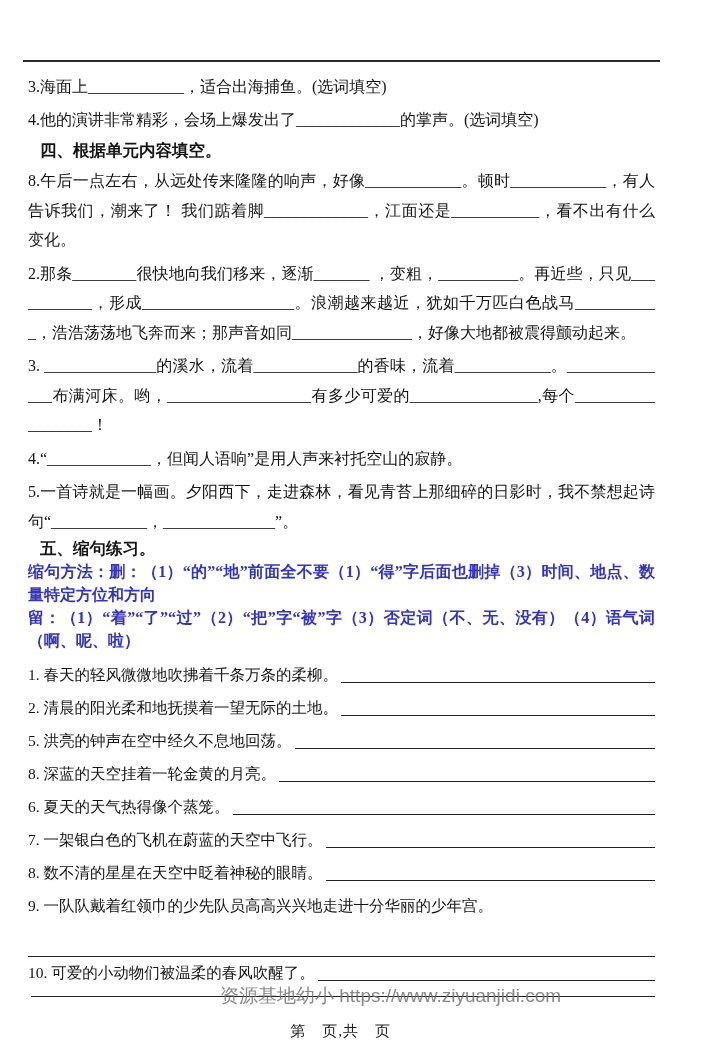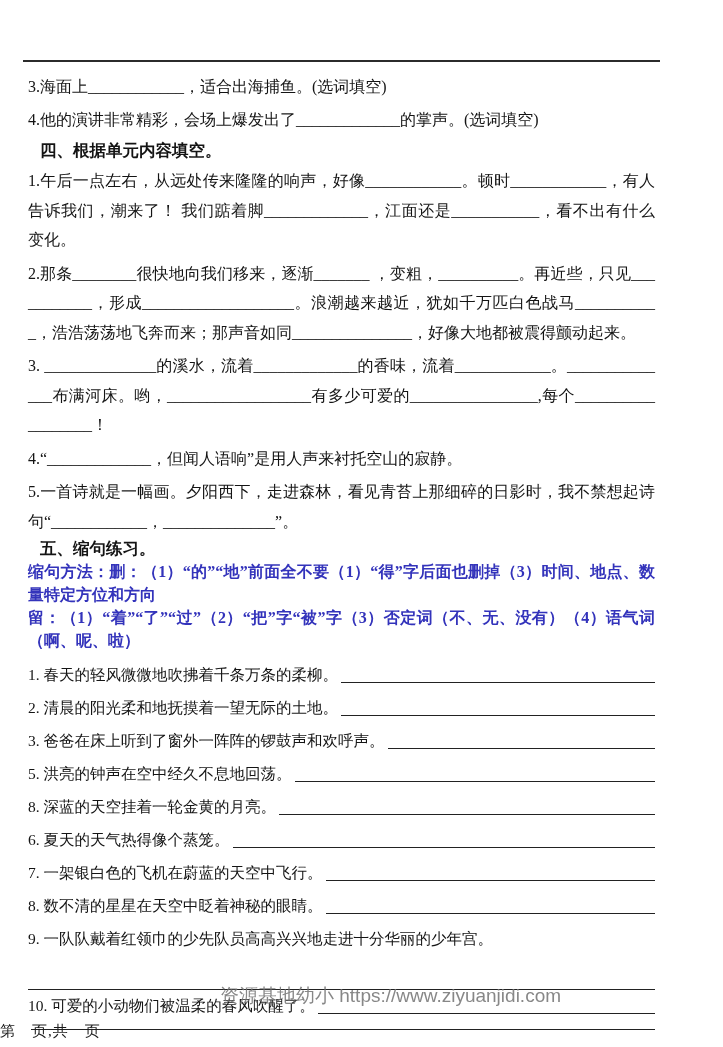--- a/index.html
+++ b/index.html
@@ -31,55 +31,51 @@
   .fill-full{border-bottom:1px solid #222;height:20px;margin-top:20px;}
   .mt-lg{margin-top:6px;}
   .watermark{
     position:absolute;left:220px;top:983px;
     font-family:"Liberation Sans","DejaVu Sans",sans-serif;
     font-size:19px;color:#737373;opacity:0.85;
     white-space:nowrap;z-index:5;pointer-events:none;
   }
   .footer{
     position:absolute;left:0;right:0;bottom:6px;
-    font-size:15px;color:#1a1a1a;letter-spacing:1px;
+    text-align:center;font-size:15px;color:#1a1a1a;letter-spacing:1px;
   }
 </style>
 </head>
 <body>
 
 <div class="page">
   <div class="top-rule"></div>
 
   <div class="content">
     <p class="q">3.海面上____________，适合出海捕鱼。(选词填空)</p>
     <p class="q">4.他的演讲非常精彩，会场上爆发出了_____________的掌声。(选词填空)</p>
 
     <p class="sec-heading">四、根据单元内容填空。</p>
-    <p class="para">1.午后一点左右，从远处传来隆隆的响声，好像____________。顿时____________，有人告诉我们，潮来了！ 我们踮着脚_____________，江面还是___________，看不出有什么变化。</p>
+    <p class="para">8.午后一点左右，从远处传来隆隆的响声，好像____________。顿时____________，有人告诉我们，潮来了！ 我们踮着脚_____________，江面还是___________，看不出有什么变化。</p>
     <p class="para">2.那条________很快地向我们移来，逐渐_______ ，变粗，__________。再近些，只见___________，形成___________________。浪潮越来越近，犹如千万匹白色战马___________，浩浩荡荡地飞奔而来；那声音如同_______________，好像大地都被震得颤动起来。</p>
     <p class="para">3. ______________的溪水，流着_____________的香味，流着____________。______________布满河床。哟，__________________有多少可爱的________________,每个__________________！</p>
     <p class="para">4.“_____________，但闻人语响”是用人声来衬托空山的寂静。</p>
     <p class="para">5.一首诗就是一幅画。夕阳西下，走进森林，看见青苔上那细碎的日影时，我不禁想起诗句“____________，______________”。</p>
 
     <p class="sec-heading h5">五、缩句练习。</p>
     <p class="method">缩句方法：删：（1）“的”“地”前面全不要（1）“得”字后面也删掉（3）时间、地点、数量特定方位和方向</p>
     <p class="method">留：（1）“着”“了”“过”（2）“把”字“被”字（3）否定词（不、无、没有）（4）语气词（啊、呢、啦）</p>
 
     <div class="s5-list">
       <div class="s5-item">
         <span class="txt">1. 春天的轻风微微地吹拂着千条万条的柔柳。</span>
         <span class="fill"></span>
       </div>
       <div class="s5-item">
         <span class="txt">2. 清晨的阳光柔和地抚摸着一望无际的土地。</span>
-        <span class="fill"></span>
-      </div>
-      <div class="s5-item">
-        <span class="txt">3. 爸爸在床上听到了窗外一阵阵的锣鼓声和欢呼声。</span>
         <span class="fill"></span>
       </div>
       <div class="s5-item">
         <span class="txt">5. 洪亮的钟声在空中经久不息地回荡。</span>
         <span class="fill"></span>
       </div>
       <div class="s5-item">
         <span class="txt">8. 深蓝的天空挂着一轮金黄的月亮。</span>
         <span class="fill"></span>
       </div>

